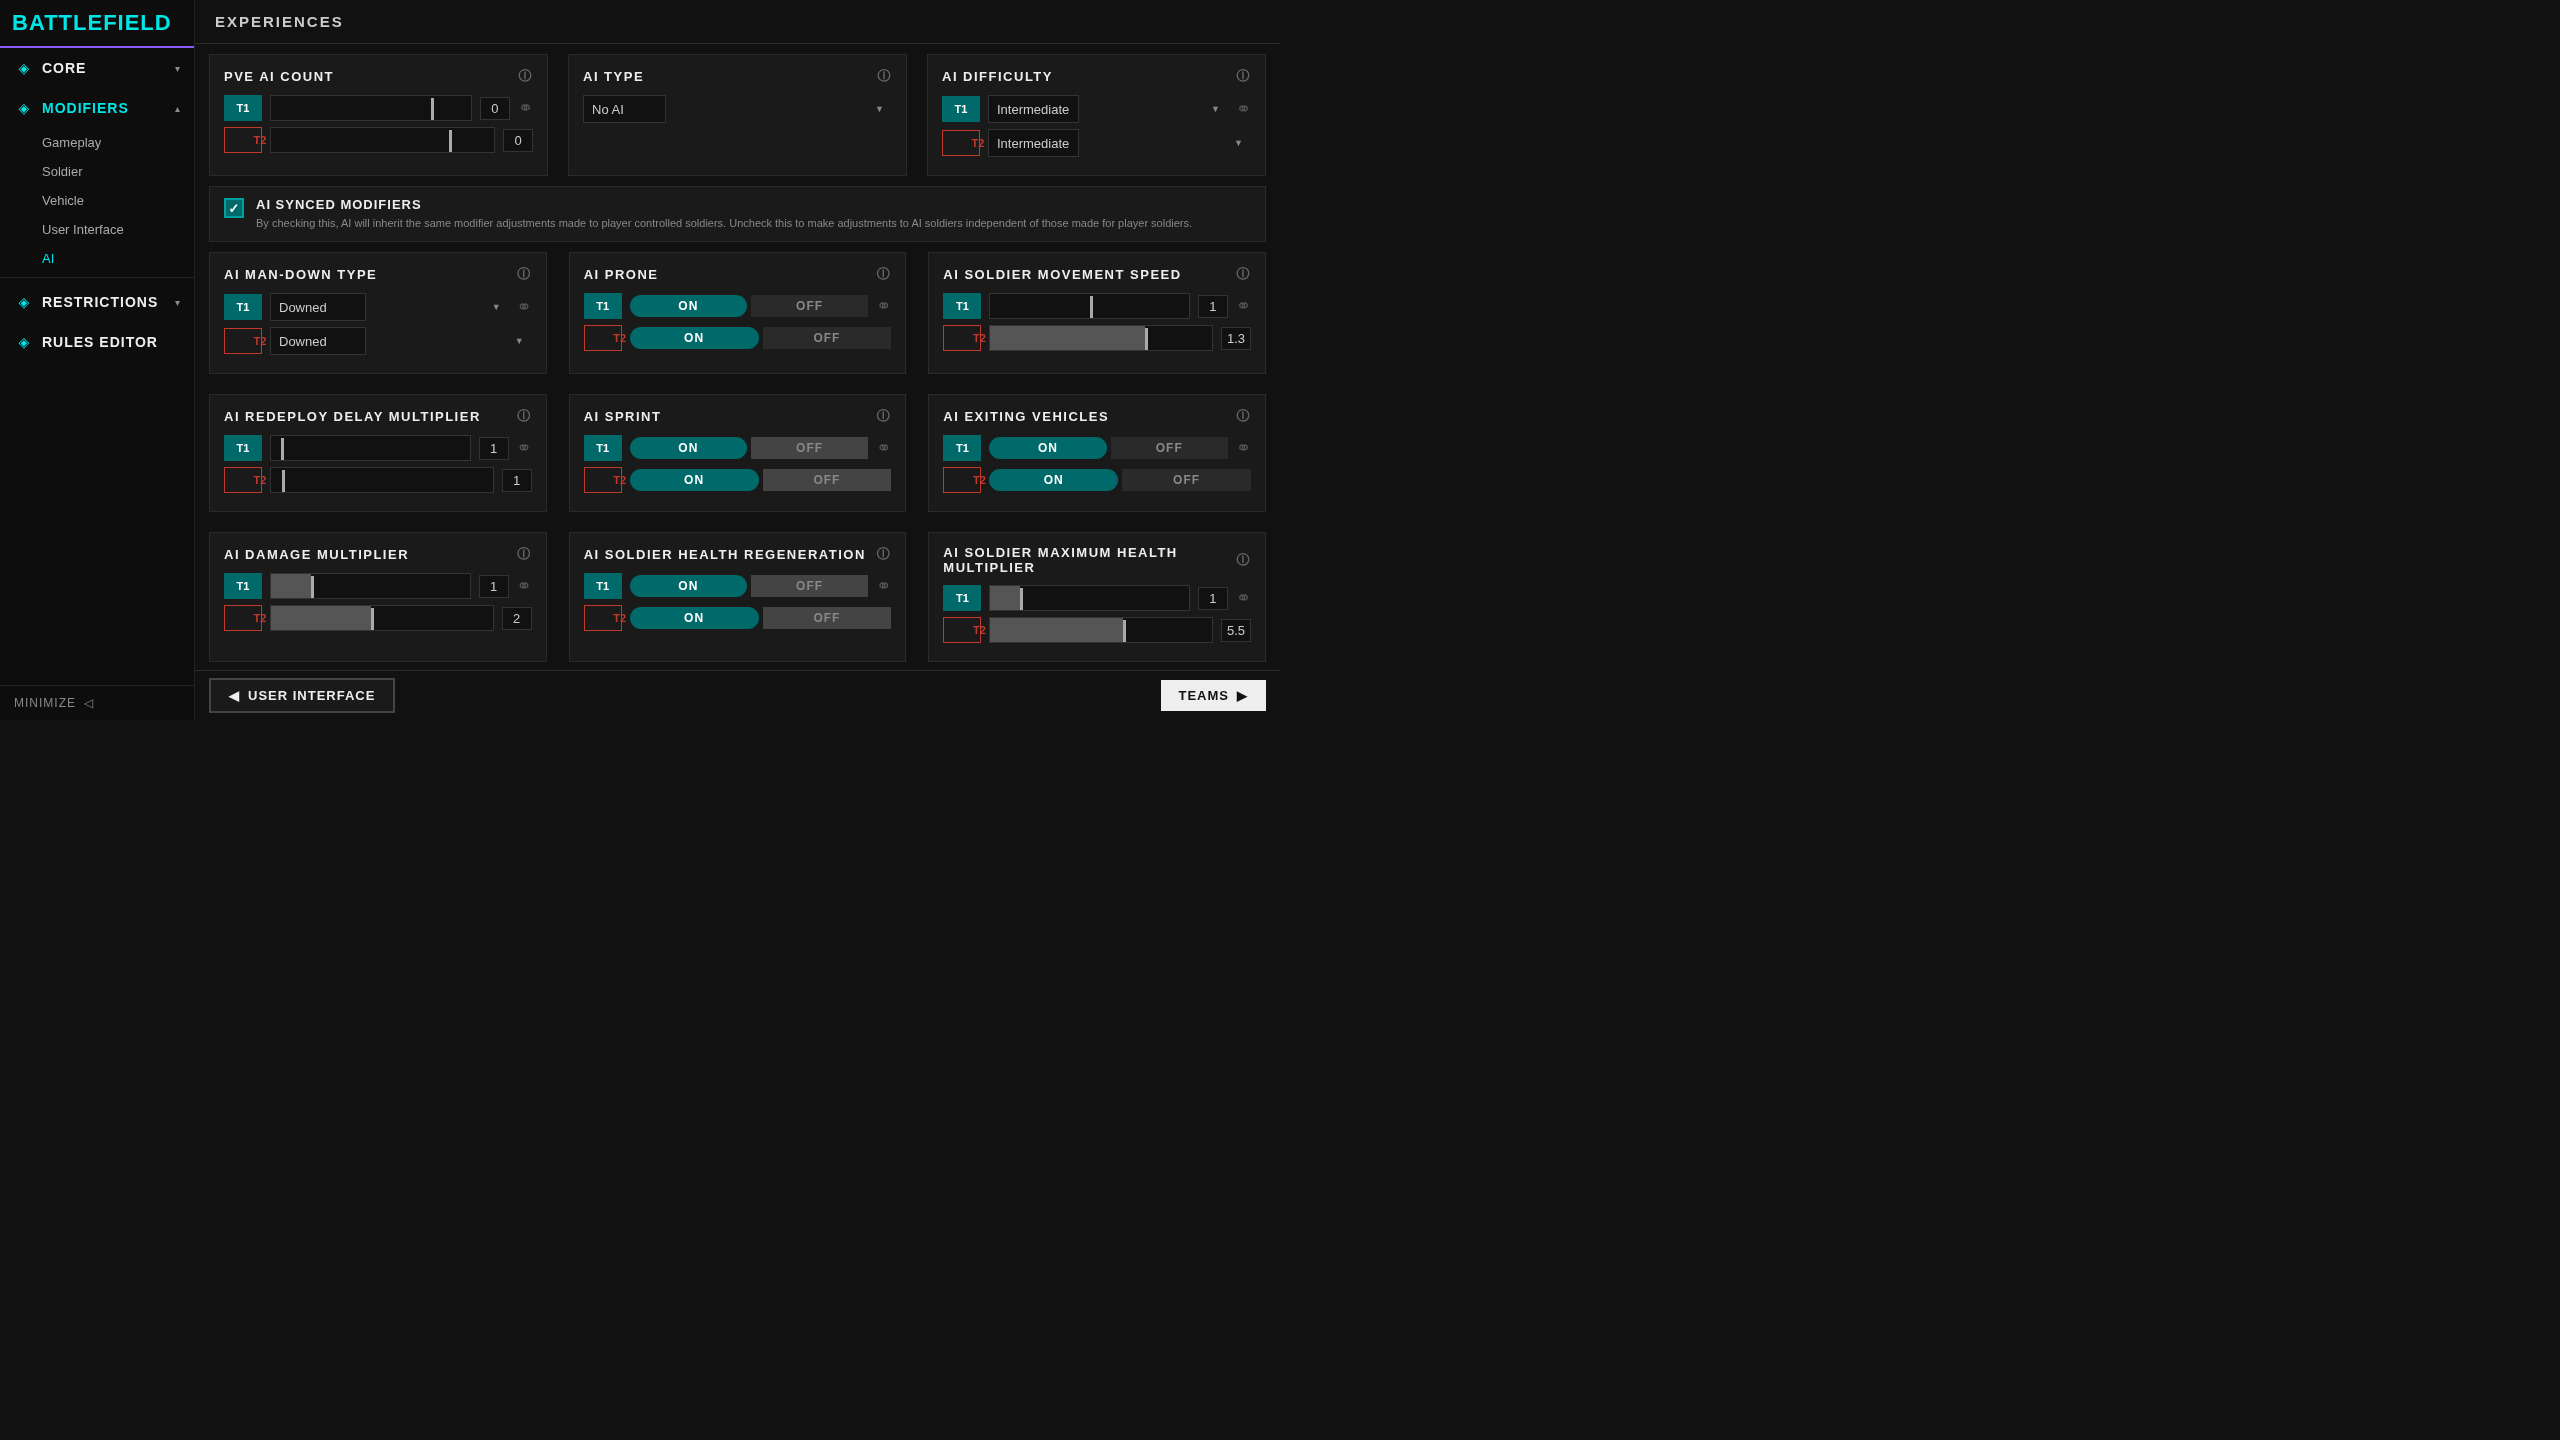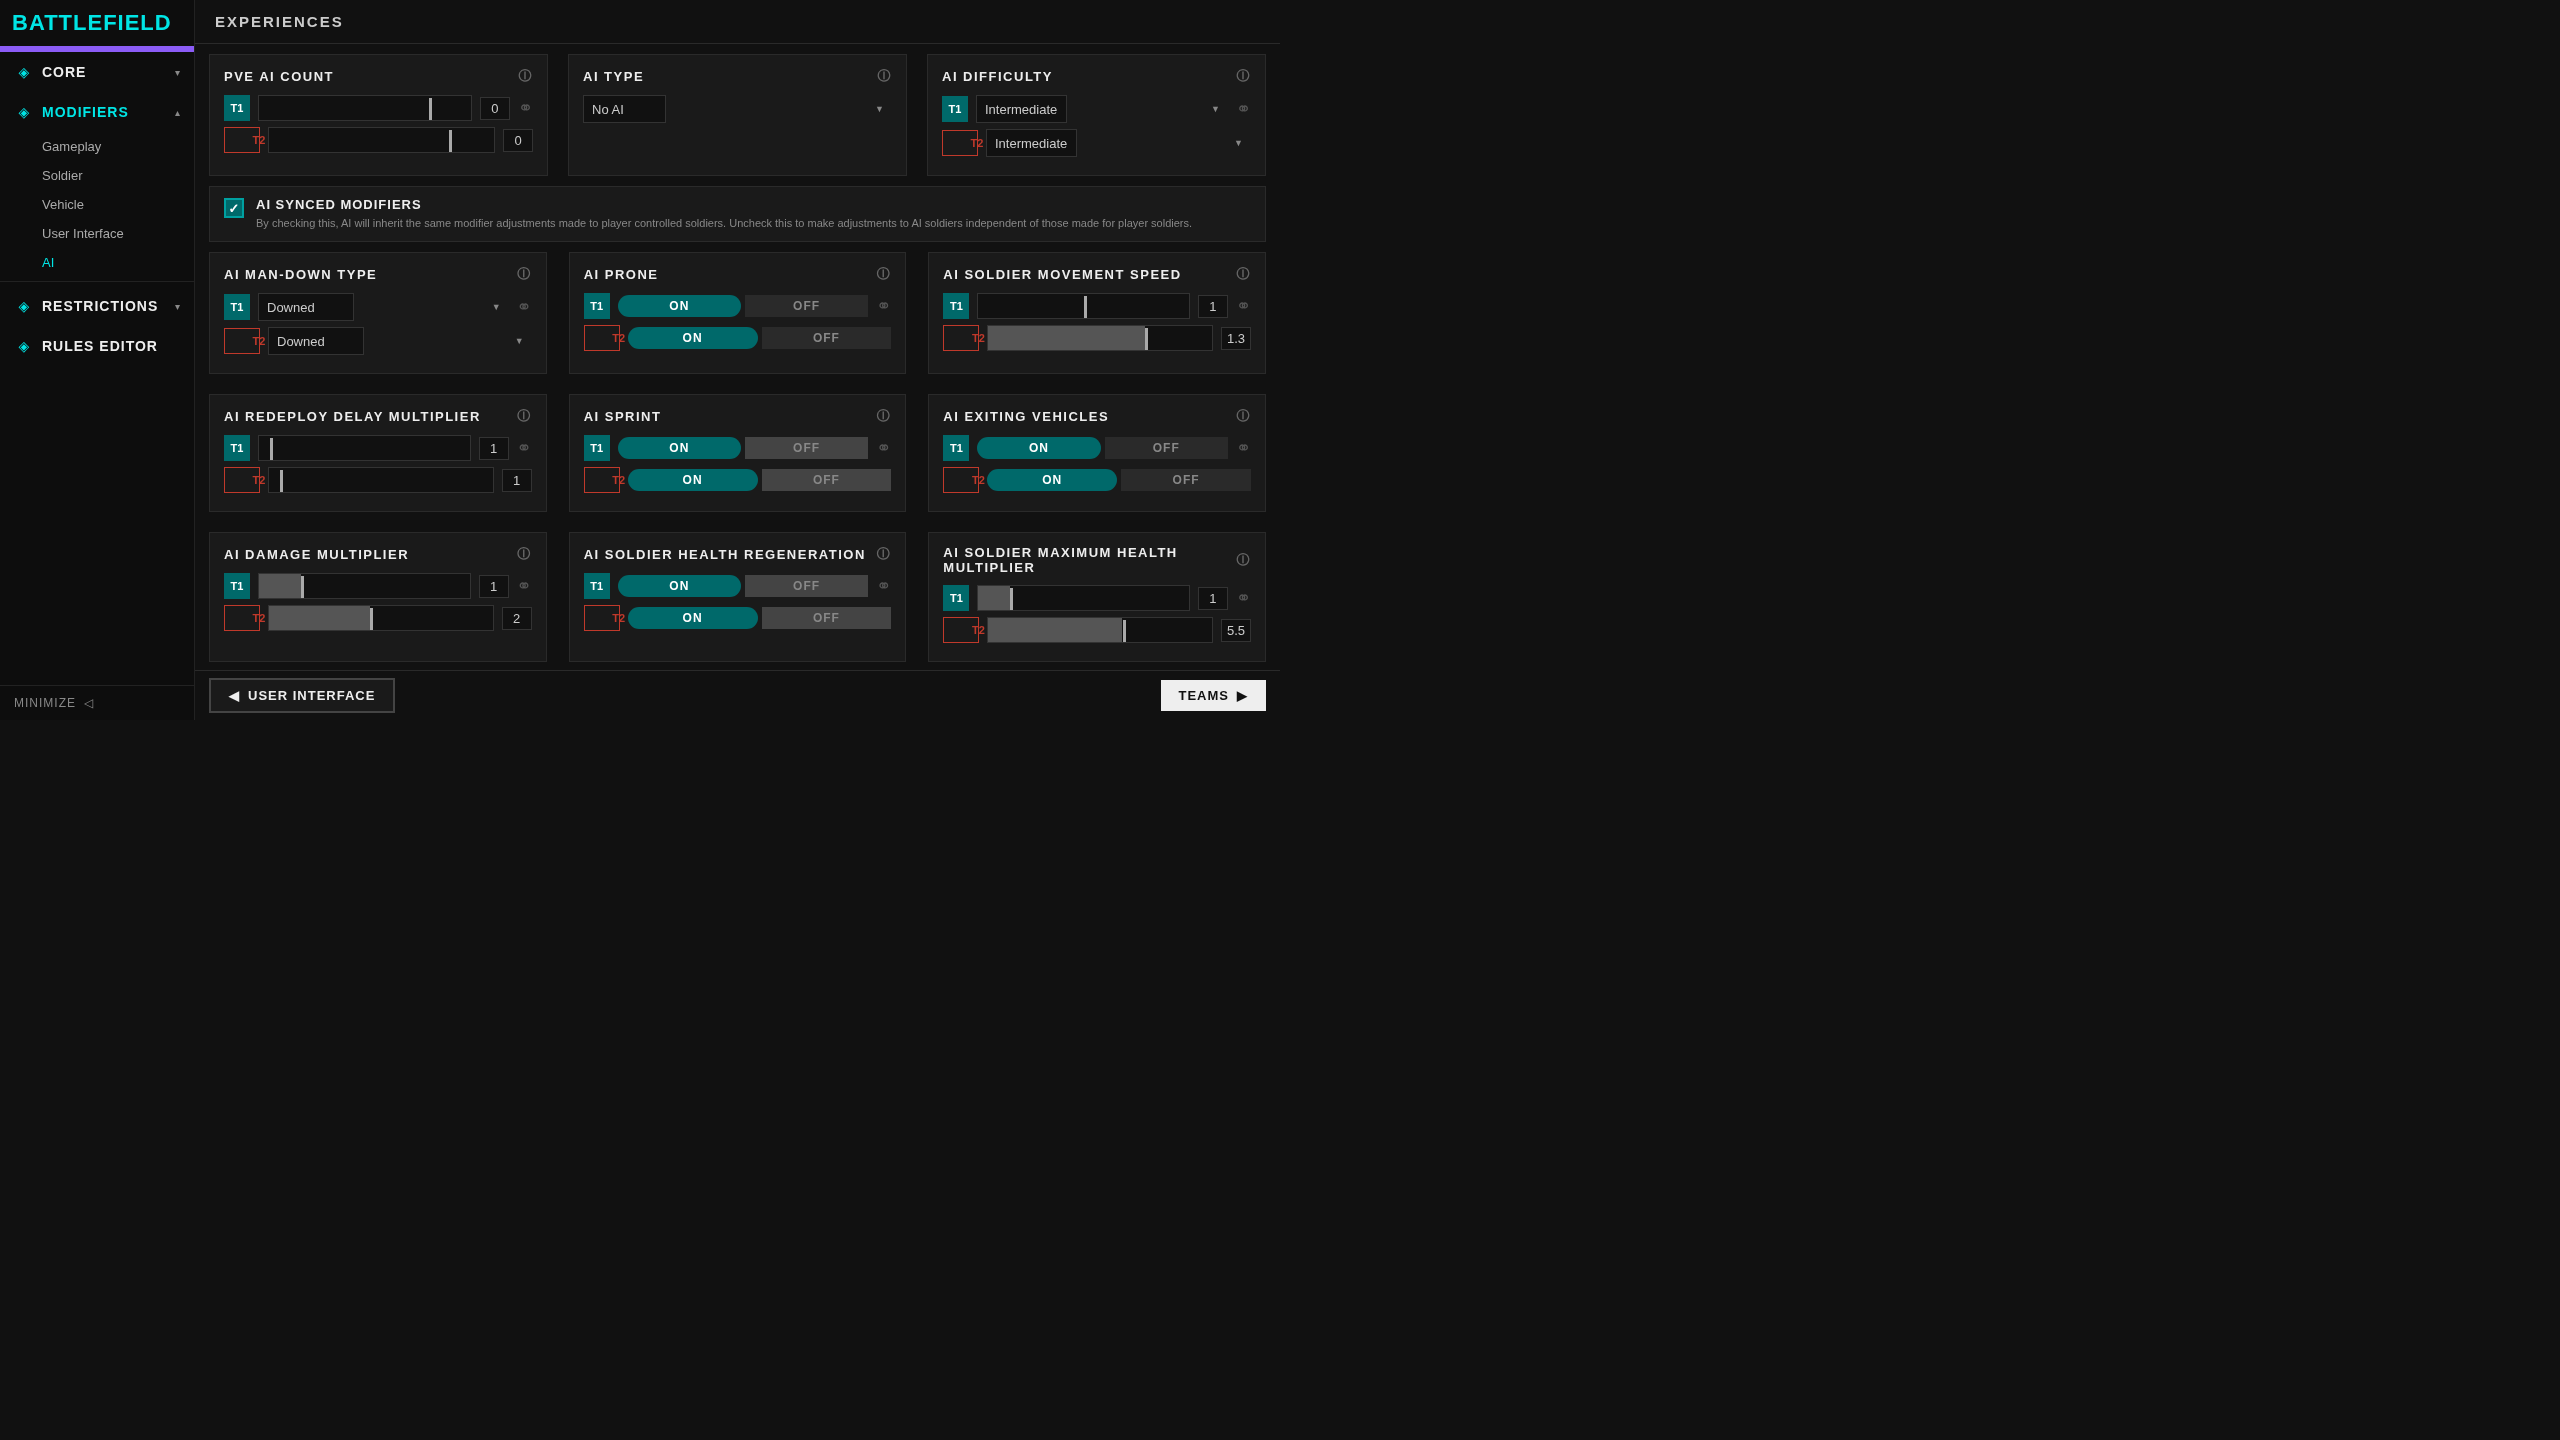--- a/index.html
+++ b/index.html
@@ -18,21 +18,21 @@
     .sidebar {
       width: 195px;
       min-width: 195px;
       background: #0d0d0d;
       display: flex;
       flex-direction: column;
       border-right: 1px solid #222;
     }
     .logo {
       padding: 10px 12px;
-      border-bottom: 6px solid #8b5cf6;
+      border-bottom: 2px solid #8b5cf6;
     }
     .logo-text {
       color: #00e5e5;
       font-size: 22px;
       font-weight: 900;
       letter-spacing: 1px;
       text-transform: uppercase;
     }
     .nav-section {
       flex: 1;
@@ -150,21 +150,21 @@
       font-size: 13px;
       cursor: pointer;
     }
     .team-row {
       display: flex;
       align-items: center;
       gap: 8px;
       margin-bottom: 6px;
     }
     .team-badge {
-      width: 26px;
+      width: 38px;
       height: 26px;
       background: #00696a;
       color: #fff;
       font-size: 11px;
       font-weight: 700;
       display: flex;
       align-items: center;
       justify-content: center;
       flex-shrink: 0;
     }

